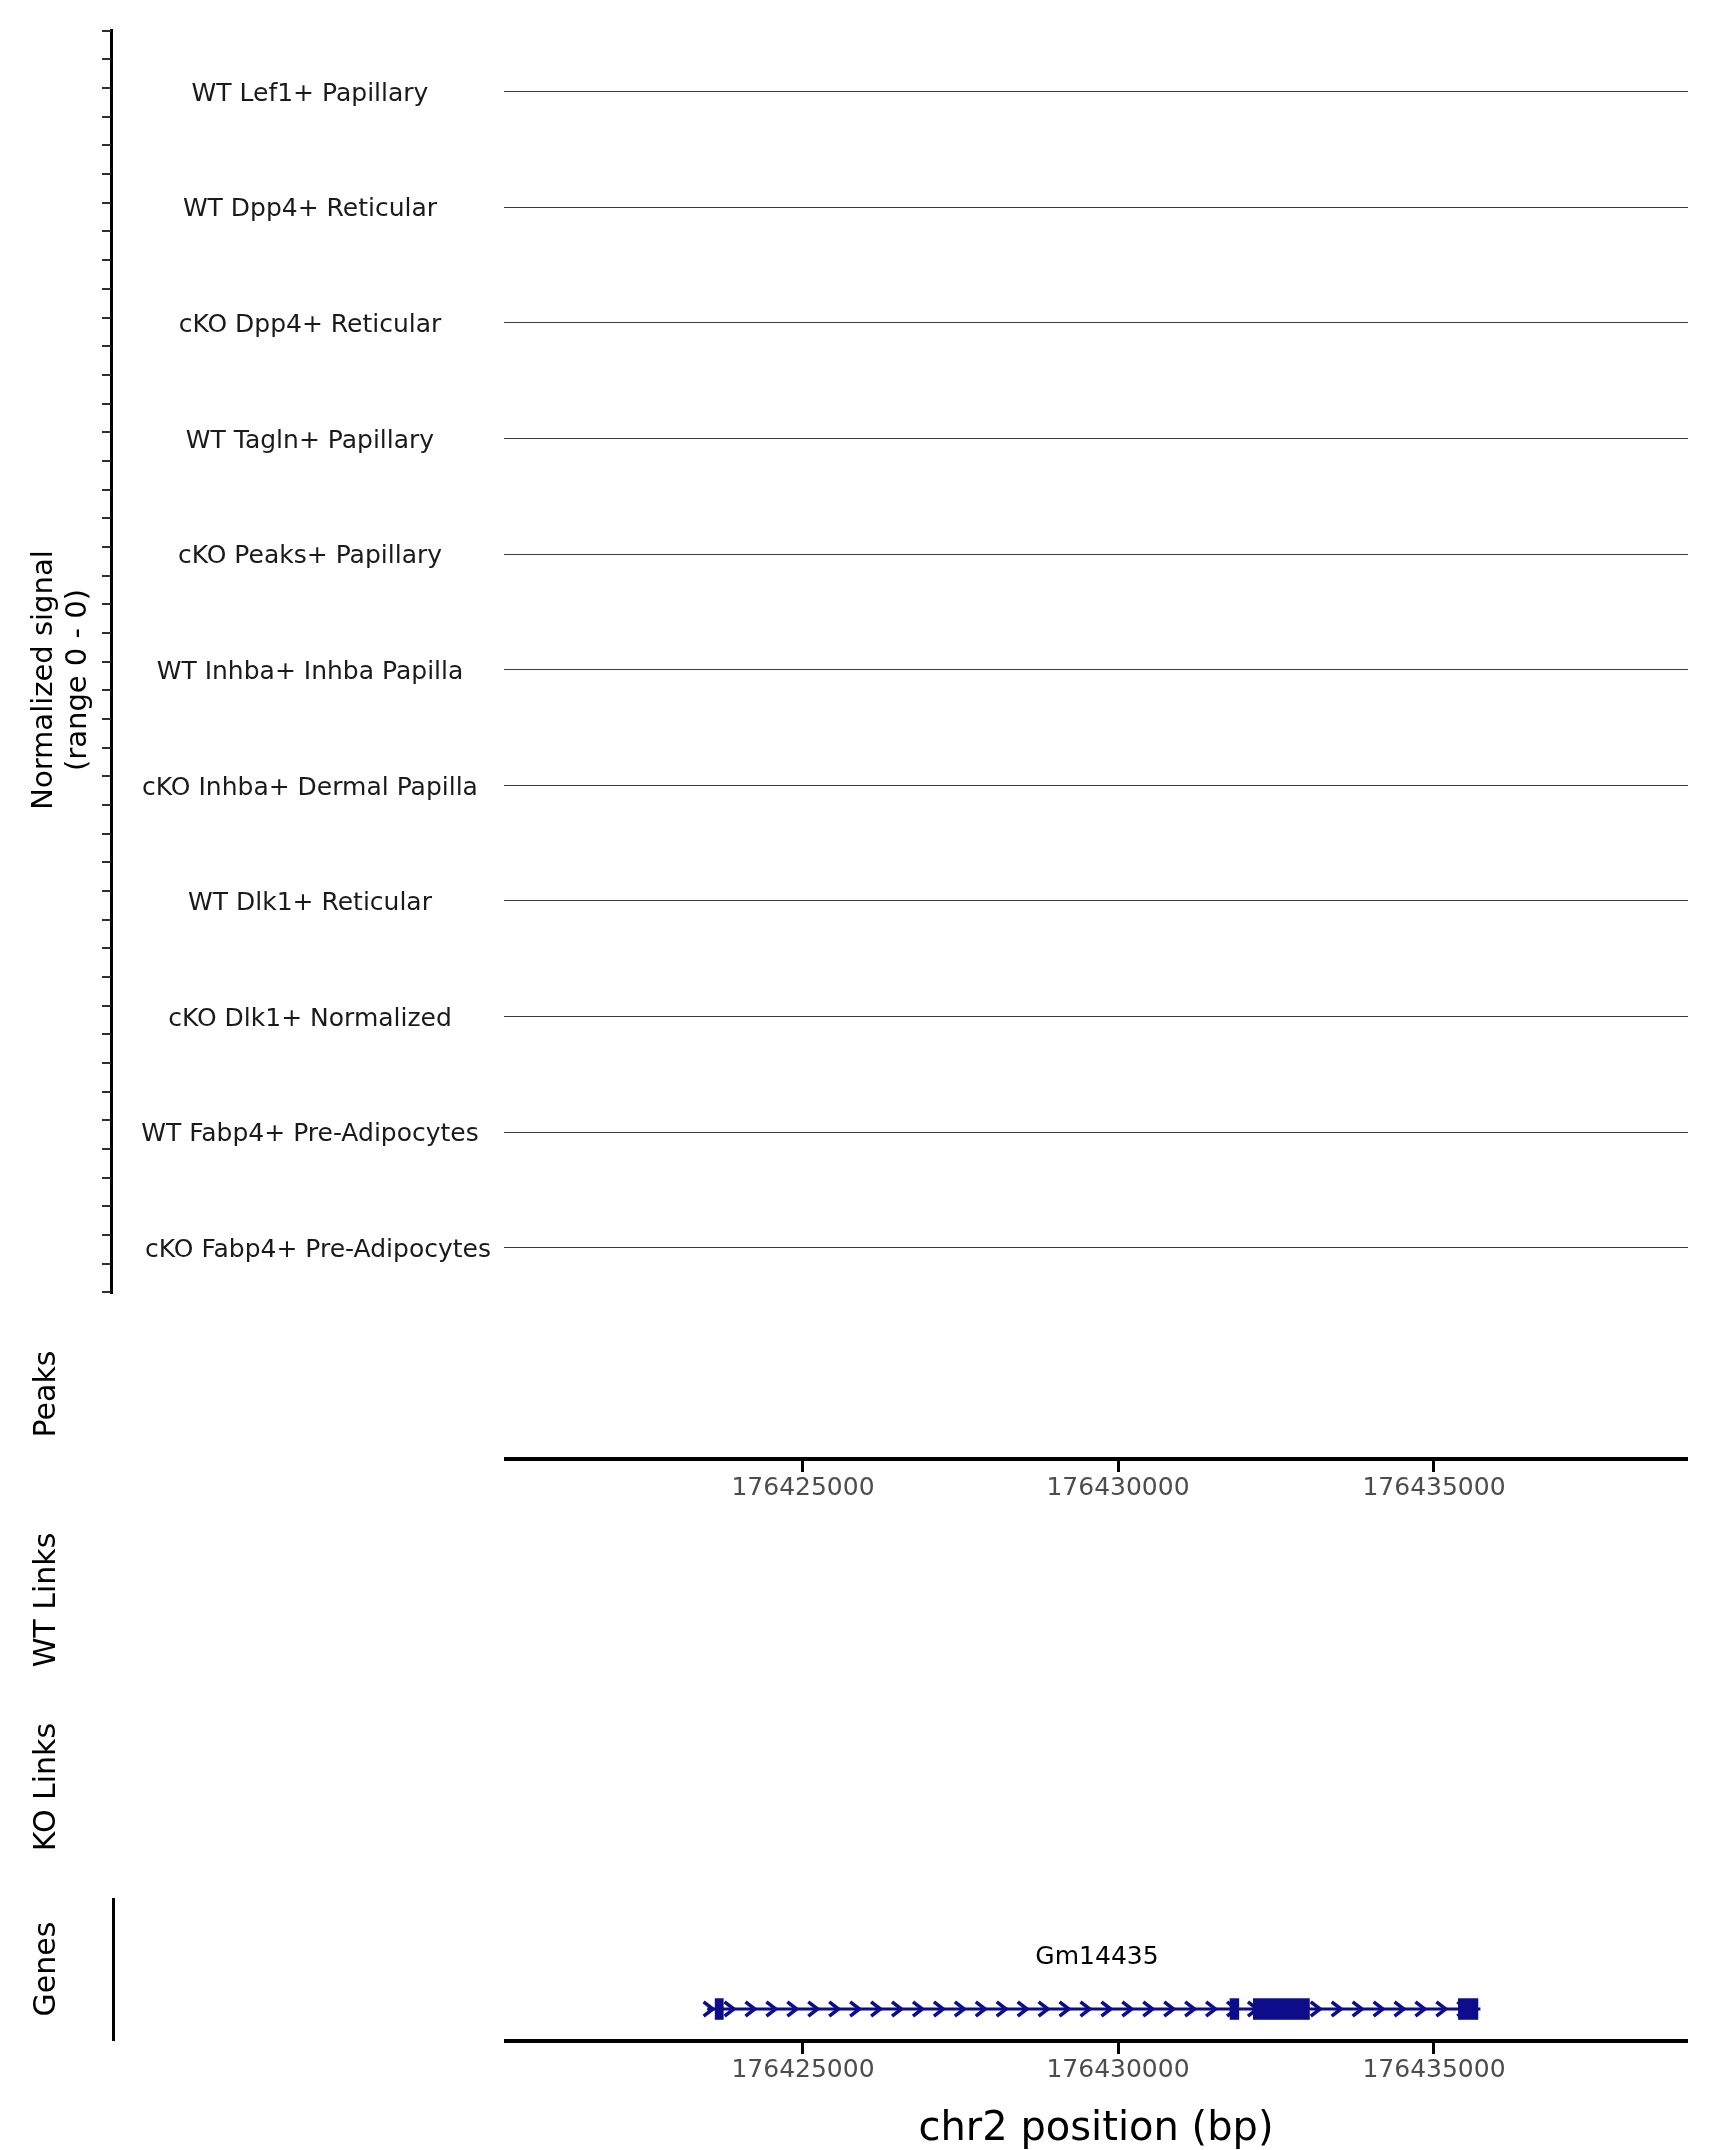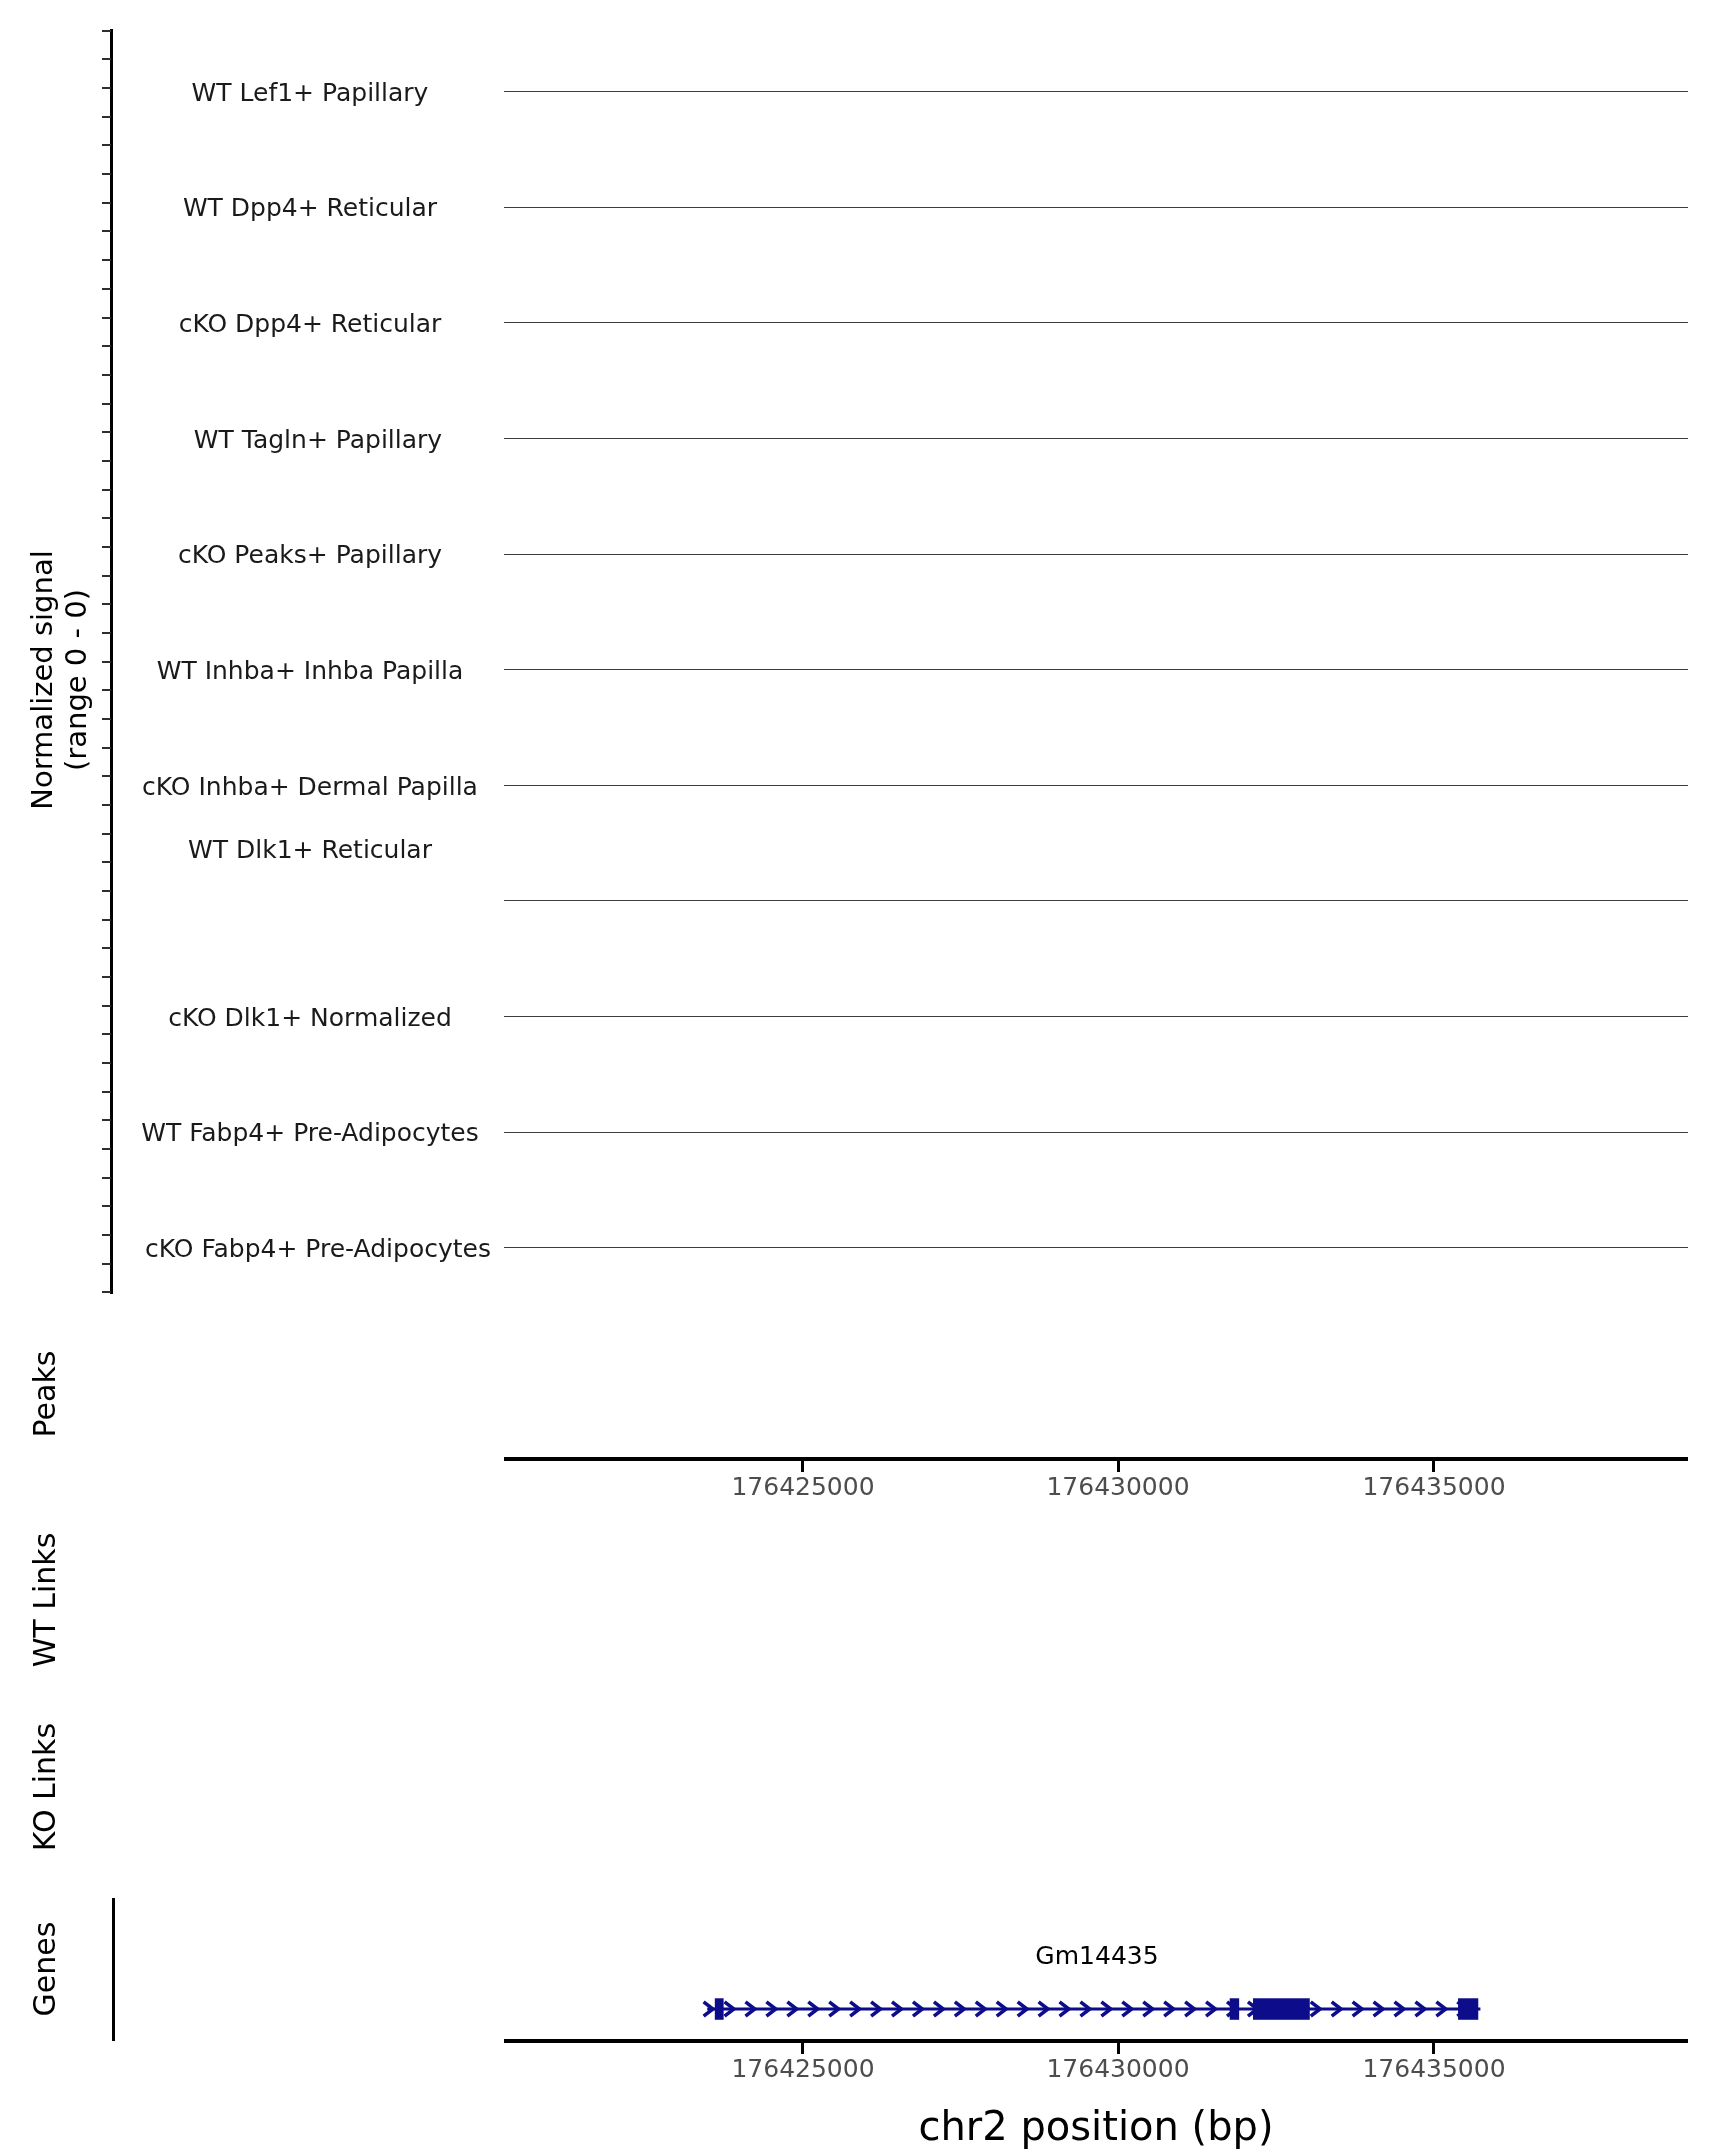--- a/index.html
+++ b/index.html
@@ -99,29 +99,29 @@
         <div class="ytick" style="left: 102px; top: 1263px;"></div>
         <div class="ytick" style="left: 102px; top: 1291px;"></div>
       </div>
     <div id="tracks">
         <div class="track-label" style="left: 310px; top: 92px; color: rgb(26, 26, 26);">WT Lef1+ Papillary</div>
         <div class="track-line" style="left: 504px; top: 91px; width: 1184px; background: rgb(61, 61, 61);"></div>
         <div class="track-label" style="left: 310px; top: 207px; color: rgb(26, 26, 26);">WT Dpp4+ Reticular</div>
         <div class="track-line" style="left: 504px; top: 207px; width: 1184px; background: rgb(61, 61, 61);"></div>
         <div class="track-label" style="left: 310px; top: 323px; color: rgb(26, 26, 26);">cKO Dpp4+ Reticular</div>
         <div class="track-line" style="left: 504px; top: 322px; width: 1184px; background: rgb(61, 61, 61);"></div>
-        <div class="track-label" style="left: 318px; top: 439px; color: rgb(26, 26, 26);">WT Tagln+ Papillary</div>
+        <div class="track-label" style="left: 310px; top: 439px; color: rgb(26, 26, 26);">WT Tagln+ Papillary</div>
         <div class="track-line" style="left: 504px; top: 438px; width: 1184px; background: rgb(61, 61, 61);"></div>
         <div class="track-label" style="left: 310px; top: 554px; color: rgb(26, 26, 26);">cKO Peaks+ Papillary</div>
         <div class="track-line" style="left: 504px; top: 554px; width: 1184px; background: rgb(61, 61, 61);"></div>
         <div class="track-label" style="left: 310px; top: 670px; color: rgb(26, 26, 26);">WT Inhba+ Inhba Papilla</div>
         <div class="track-line" style="left: 504px; top: 669px; width: 1184px; background: rgb(61, 61, 61);"></div>
         <div class="track-label" style="left: 310px; top: 786px; color: rgb(26, 26, 26);">cKO Inhba+ Dermal Papilla</div>
         <div class="track-line" style="left: 504px; top: 785px; width: 1184px; background: rgb(61, 61, 61);"></div>
-        <div class="track-label" style="left: 310px; top: 849px; color: rgb(26, 26, 26);">WT Dlk1+ Reticular</div>
+        <div class="track-label" style="left: 310px; top: 901px; color: rgb(26, 26, 26);">WT Dlk1+ Reticular</div>
         <div class="track-line" style="left: 504px; top: 900px; width: 1184px; background: rgb(61, 61, 61);"></div>
         <div class="track-label" style="left: 310px; top: 1017px; color: rgb(26, 26, 26);">cKO Dlk1+ Normalized</div>
         <div class="track-line" style="left: 504px; top: 1016px; width: 1184px; background: rgb(61, 61, 61);"></div>
         <div class="track-label" style="left: 310px; top: 1132px; color: rgb(26, 26, 26);">WT Fabp4+ Pre-Adipocytes</div>
         <div class="track-line" style="left: 504px; top: 1132px; width: 1184px; background: rgb(61, 61, 61);"></div>
         <div class="track-label" style="left: 310px; top: 1248px; color: rgb(26, 26, 26); margin-left: 8px;">cKO Fabp4+ Pre-Adipocytes</div>
         <div class="track-line" style="left: 504px; top: 1247px; width: 1184px; background: rgb(61, 61, 61);"></div>
       </div>
   </div>
 

